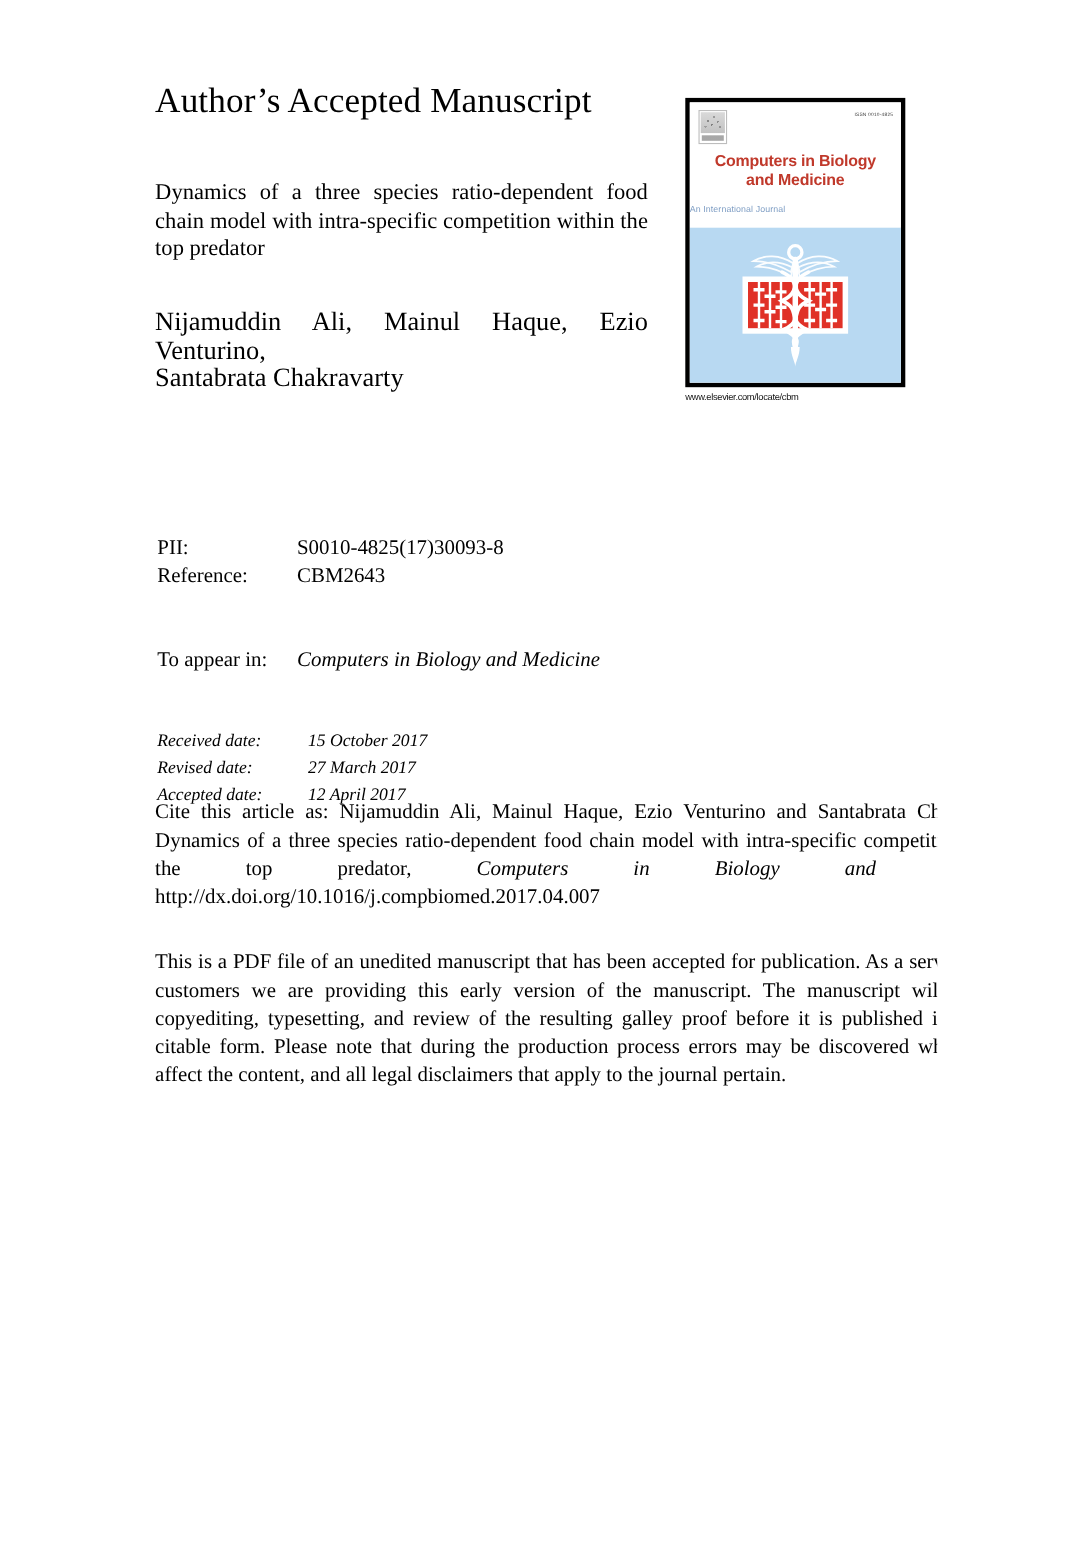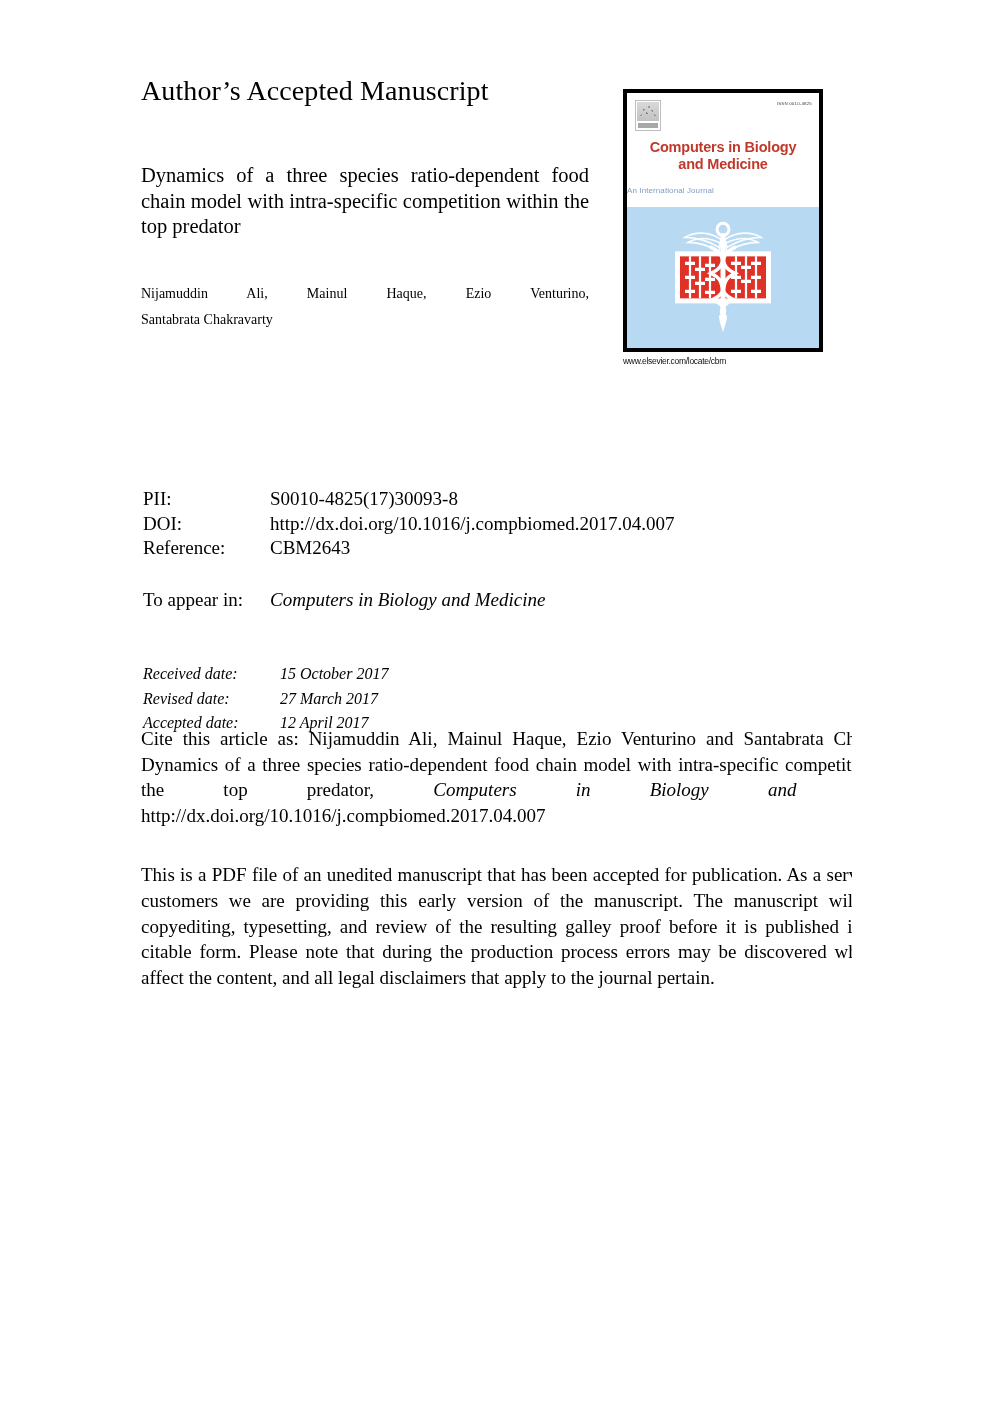--- a/index.html
+++ b/index.html
@@ -21,21 +21,21 @@
     position: absolute;
     inset: 0;
     background: #fff;
   }
 
   
   .aam-title {
     position: absolute;
     left: 141px;
     top: 74px;
-    font-size: 28px;
+    font-size: 32px;
     line-height: 34px;
     letter-spacing: 0.1px;
     white-space: nowrap;
   }
 
   
   .article-title {
     position: absolute;
     left: 141px;
     top: 163px;
@@ -45,21 +45,21 @@
     text-align: justify;
     text-justify: inter-word;
   }
 
   
   .authors {
     position: absolute;
     left: 141px;
     top: 281px;
     width: 448px;
-    font-size: 14px;
+    font-size: 24px;
     line-height: 25.5px;
     text-align: justify;
   }
   .authors > span { display: block; }
   .authors .line1 {
     text-align: justify;
     text-align-last: justify;
   }
 
   
@@ -328,24 +328,20 @@
   </div>
 
   <div class="cover-url">www.elsevier.com/locate/cbm</div>
 
   <div class="meta">
     <div class="meta-row">
       <span class="meta-label">PII:</span>
       <span class="meta-value">S0010-4825(17)30093-8</span>
     </div>
     <div class="meta-row">
-      <span class="meta-label">DOI:</span>
-      <span class="meta-value">http://dx.doi.org/10.1016/j.compbiomed.2017.04.007</span>
-    </div>
-    <div class="meta-row">
       <span class="meta-label">Reference:</span>
       <span class="meta-value">CBM2643</span>
     </div>
   </div>
 
   <div class="appear">
     <span class="meta-label">To appear in:</span>
     <span class="journal-name">Computers in Biology and Medicine</span>
   </div>
 

